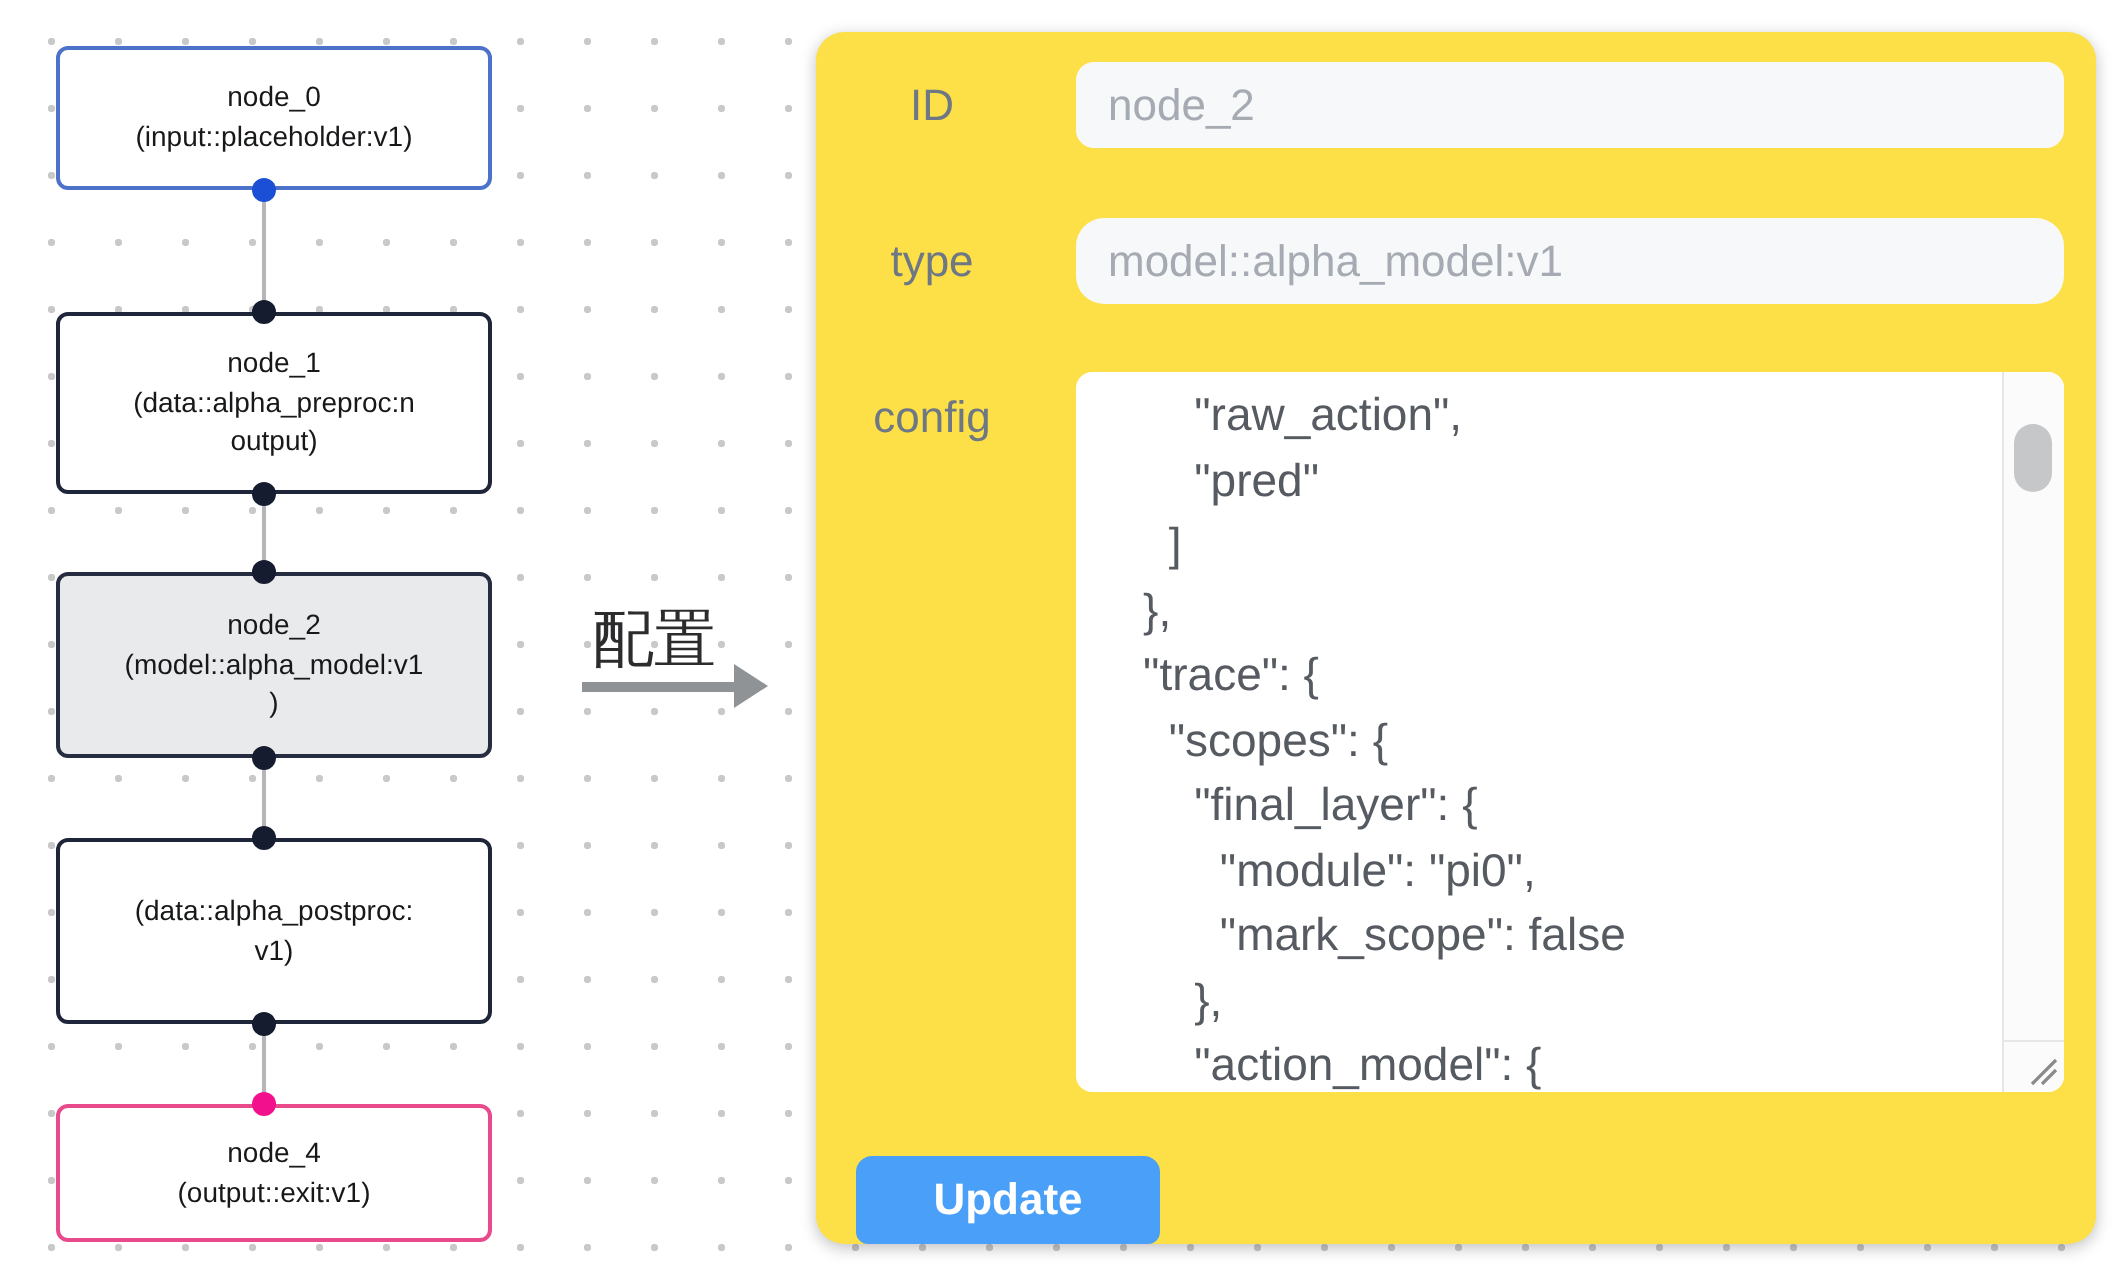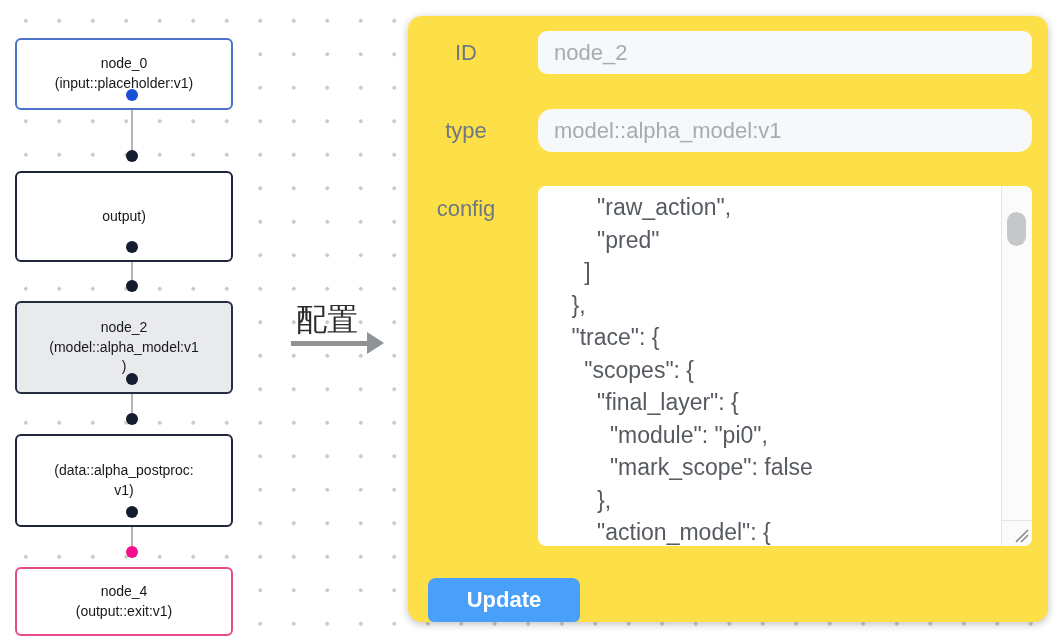--- a/index.html
+++ b/index.html
@@ -6,25 +6,25 @@
   body{
     width:1062px;height:643px;position:relative;overflow:hidden;
     font-family:"Liberation Sans",sans-serif;
     background-color:#ffffff;
     background-image:radial-gradient(circle,#c9c9c9 1.7px,transparent 2px);
     background-size:33.5px 33.5px;
     background-position:9px 4px;
   }
   
   .node{
-    position:absolute;left:15px;width:218px;box-sizing:border-box;
+    position:absolute;left:28px;width:218px;box-sizing:border-box;
     background:#ffffff;border:2px solid #20263a;border-radius:6px;
     display:flex;align-items:center;justify-content:center;
     text-align:center;color:#17181a;font-size:14px;line-height:1.42;
-    padding:4px 4px;z-index:2;margin-top:15px;
+    padding:4px 4px;z-index:2;
   }
   .node .lines{width:100%;word-break:break-all;}
   .node .lines span{display:block;}
   .node-0{top:23px;height:72px;border-color:#4c73c9;}
   .node-1{top:156px;height:91px;}
   .node-2{top:286px;height:93px;background:#e9eaec;border-color:#272d41;border-width:2.5px;}
   .node-3{top:419px;height:93px;}
   .node-4{top:552px;height:69px;border-color:#e94a8c;}
   .edge{position:absolute;left:131px;width:2px;background:#b6b6b6;z-index:1;}
   .edge-0{top:95px;height:61px;}
@@ -101,20 +101,22 @@
 
 <div class="node node-0">
   <div class="lines">
     <span>node_0</span>
       <span>(input::placeholder:v1)</span>
       <span></span>
   </div>
 </div>
 <div class="node node-1">
   <div class="lines">
+    <span>node_1</span>
+      <span>(data::alpha_preproc:n</span>
       <span>output)</span>
   </div>
 </div>
 <div class="node node-2">
   <div class="lines">
     <span>node_2</span>
       <span>(model::alpha_model:v1</span>
       <span>)</span>
   </div>
 </div>

